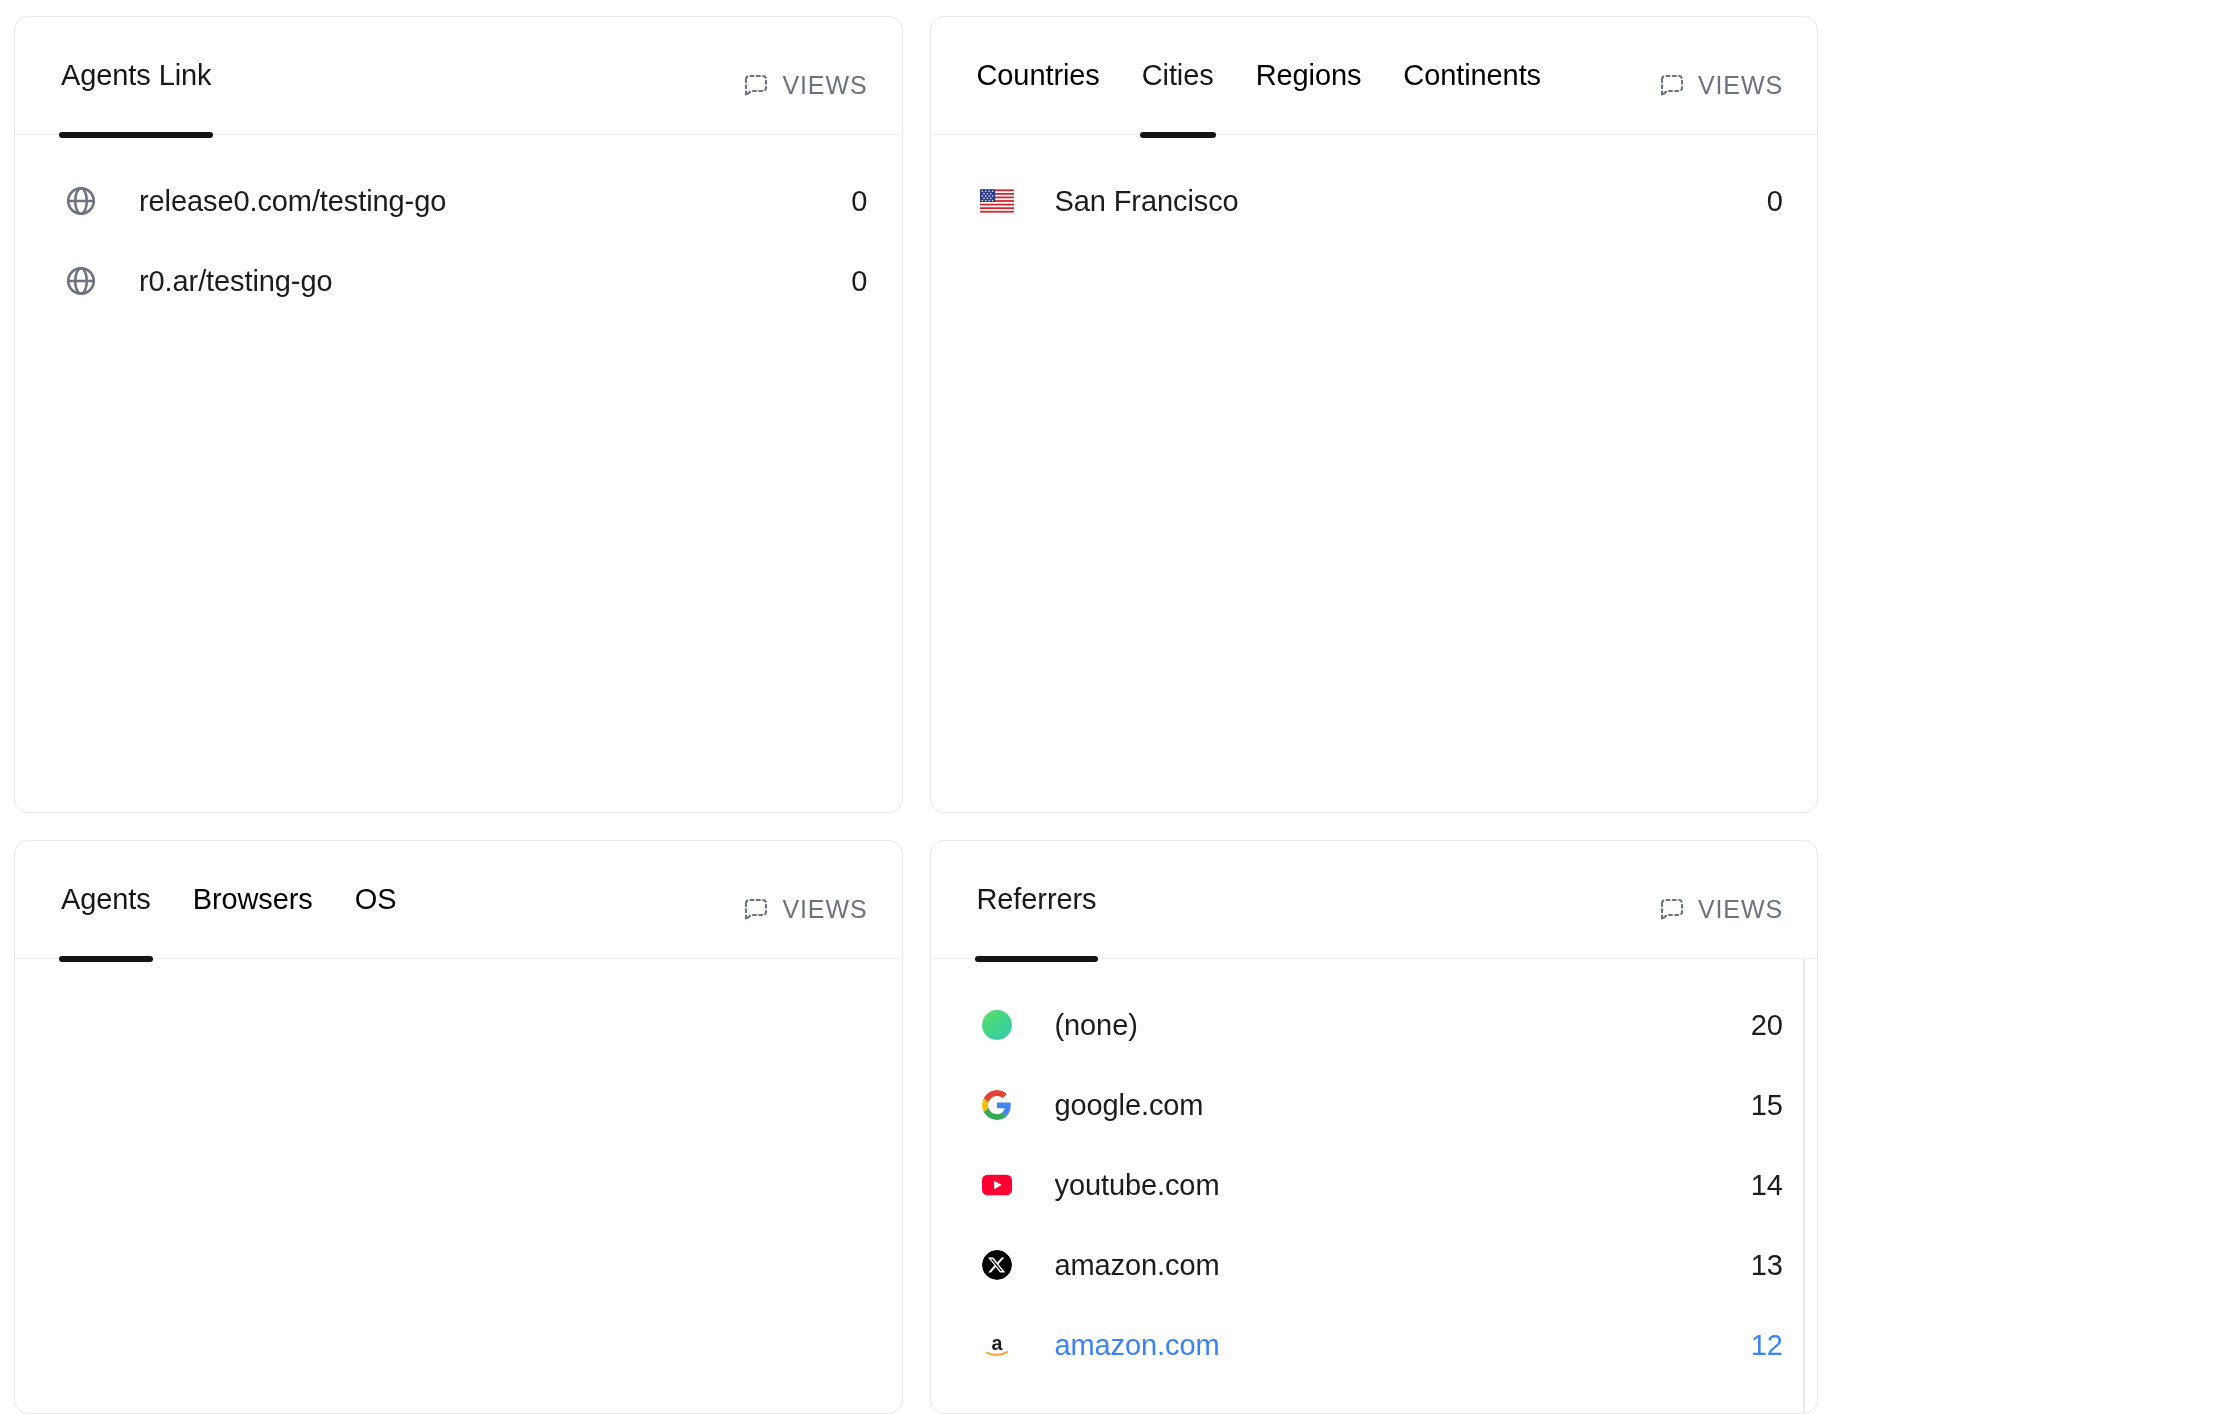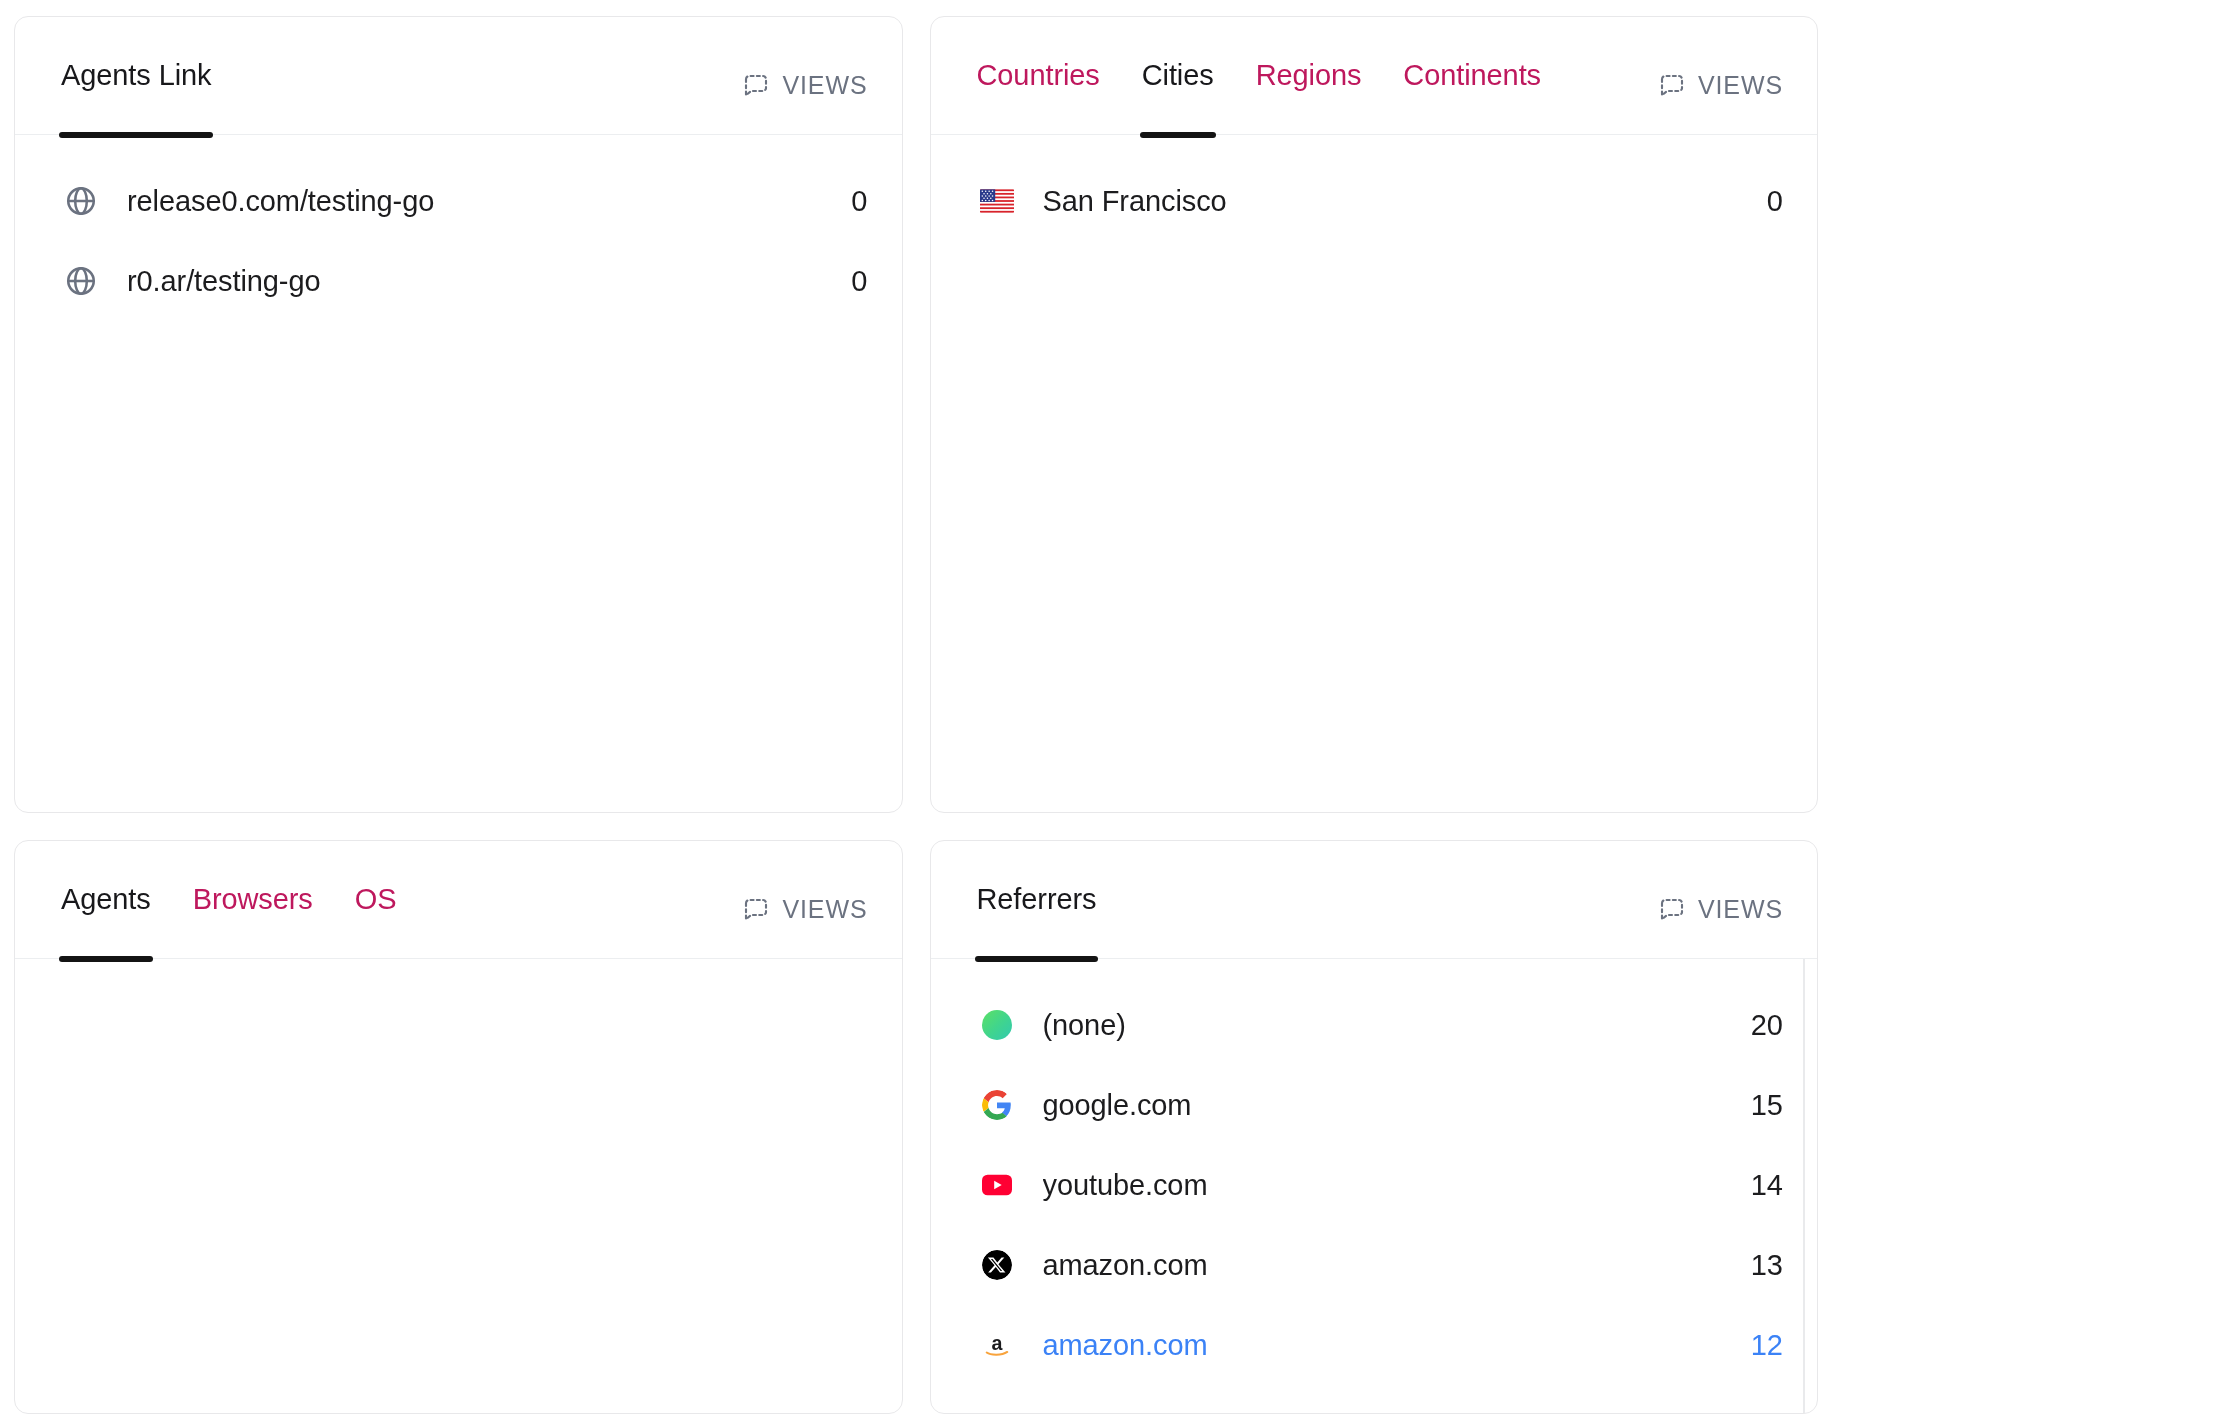--- a/index.html
+++ b/index.html
@@ -49,21 +49,21 @@
   .tabs {
     display: flex;
     align-items: center;
     gap: 42px;
     height: 100%;
   }
 
   .tab {
     font-size: 29px;
     line-height: 1;
-    color: #be185d;
+    color: #000000;
     letter-spacing: -0.1px;
     white-space: nowrap;
     cursor: pointer;
     height: 100%;
     display: flex;
     align-items: center;
     position: relative;
   }
 
   .tab.active {
@@ -132,20 +132,21 @@
   }
 
   .row-label {
     font-size: 29px;
     color: #1c1c1e;
     letter-spacing: -0.1px;
     white-space: nowrap;
     overflow: hidden;
     text-overflow: ellipsis;
     flex: 1;
+    margin-left: 12px;
   }
 
   .row-value {
     font-size: 29px;
     color: #1c1c1e;
     text-align: right;
     padding-left: 24px;
     white-space: nowrap;
   }
 

